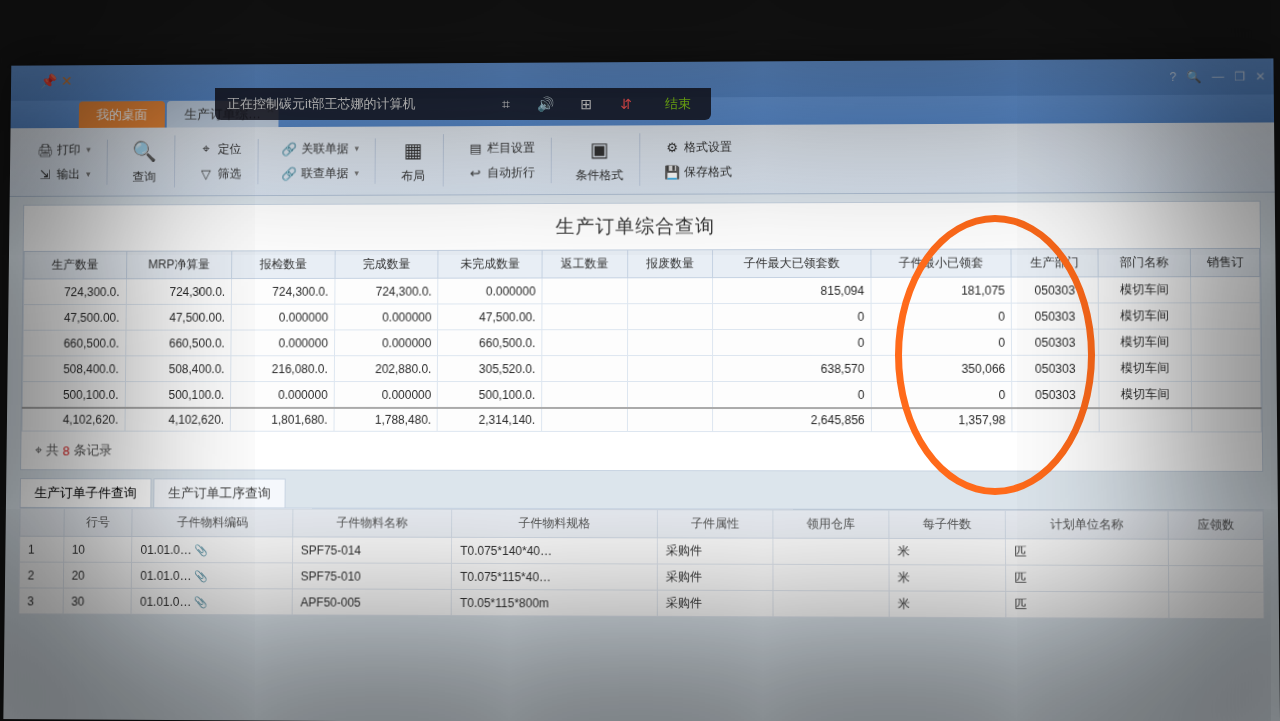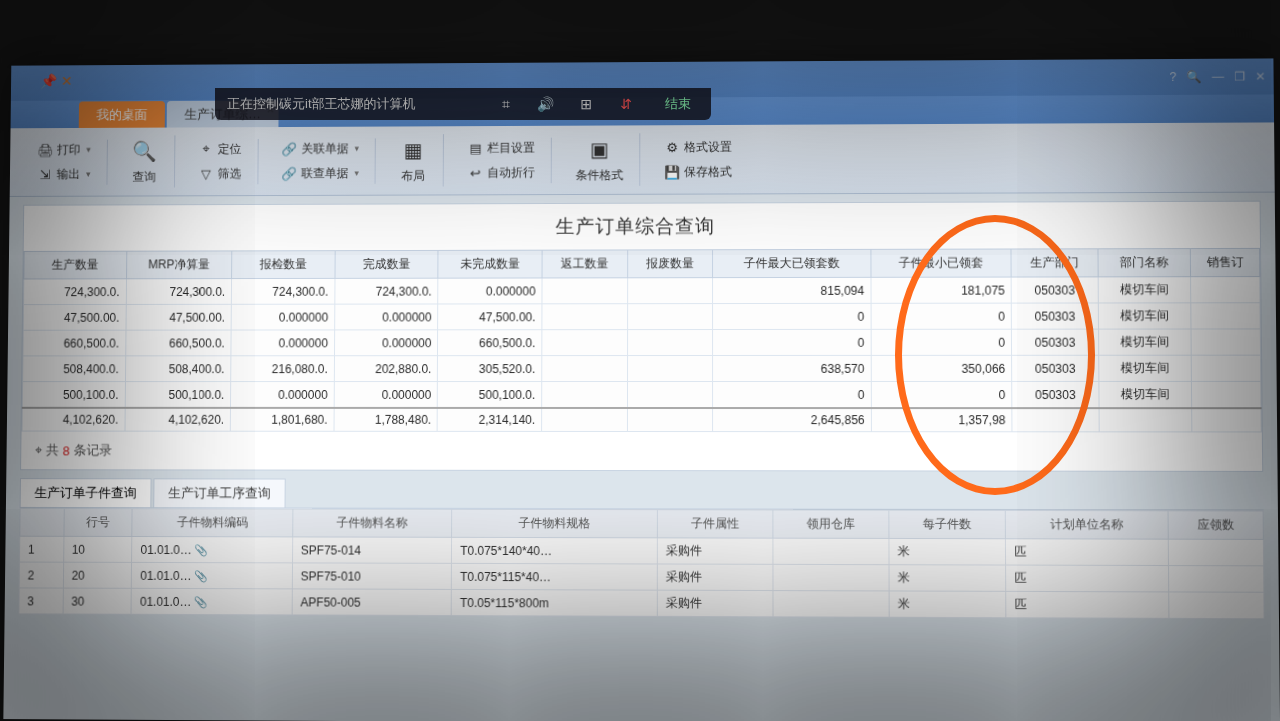--- a/index.html
+++ b/index.html
@@ -7,21 +7,21 @@
 
 
 .photo-frame { position: absolute; inset: 0; background: #1a1a1a; }
 .screen { position: absolute; top: 60px; left: 0; right: 10px; bottom: 0; background: #dce5ec; transform: perspective(2000px) rotateY(-2deg) rotateX(2deg); transform-origin: center; box-shadow: 0 0 40px rgba(0,0,0,0.5); }
 
 
 .remote-bar { position: absolute; top: 88px; left: 215px; width: 496px; height: 32px; background: rgba(20,20,30,0.85); color: #ddd; font-size: 13px; display: flex; align-items: center; padding: 0 12px; gap: 18px; z-index: 100; border-radius: 0 0 6px 6px; }
 .remote-bar span.label { flex: 0 0 auto; }
 .remote-icons { display: flex; gap: 22px; margin-left: auto; align-items: center; }
 .remote-icons .ic { width: 18px; height: 18px; display:inline-flex; align-items:center; justify-content:center; color:#ddd; font-size:14px; }
-.remote-icons .end { color: #86efac; padding: 2px 8px; border-radius: 4px; }
+.remote-icons .end { color: #84cc16; padding: 2px 8px; border-radius: 4px; }
 
 
 .title-area { background: linear-gradient(#6a9de0,#5a8dd0); height: 36px; display: flex; align-items: center; padding: 0 8px; }
 .win-ctrl { margin-left: auto; color: #cfe0f5; font-size: 12px; display:flex; gap:10px; align-items:center; }
 
 
 .tabstrip { height: 28px; display: flex; align-items: flex-end; background: linear-gradient(#6a9de0,#5a8dd0); padding-left: 70px; }
 .pin { position: absolute; top: 8px; left: 30px; color: #d97a2a; font-size: 14px; }
 .tab { padding: 5px 18px 4px; font-size: 13px; border-radius: 4px 4px 0 0; margin-right: 2px; position: relative; }
 .tab.active { background: #f28c3a; color: #fff; }

